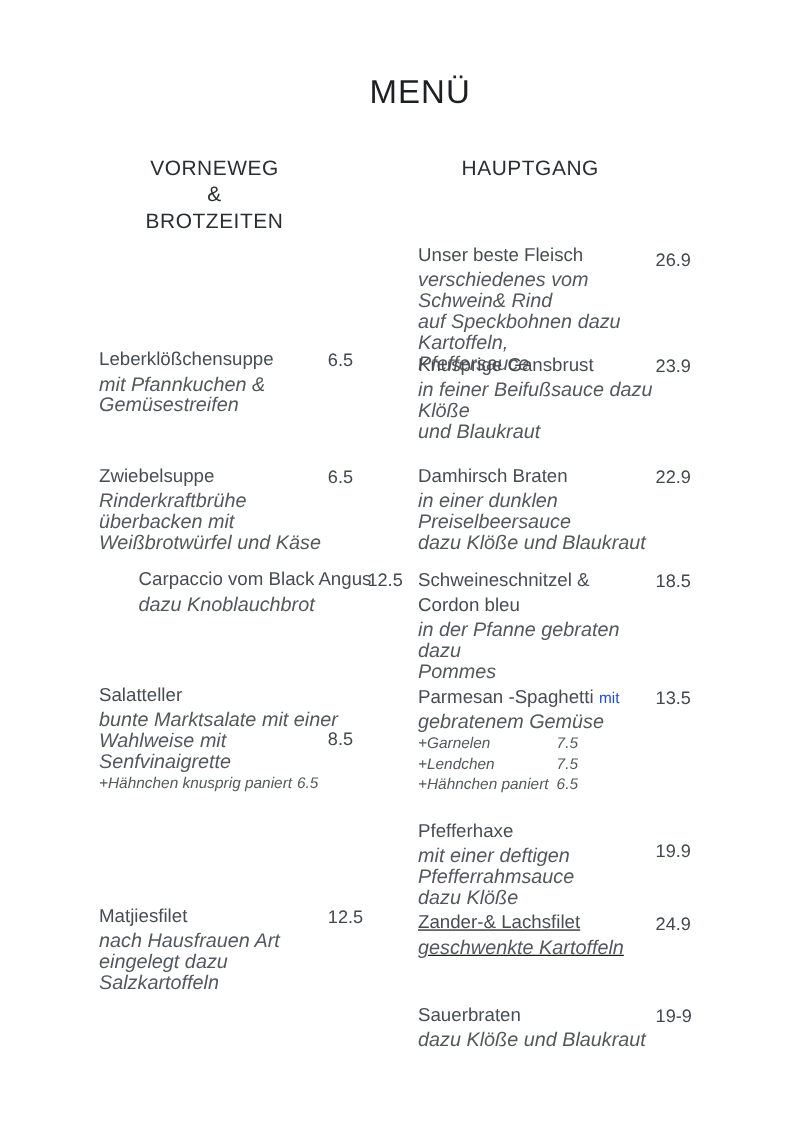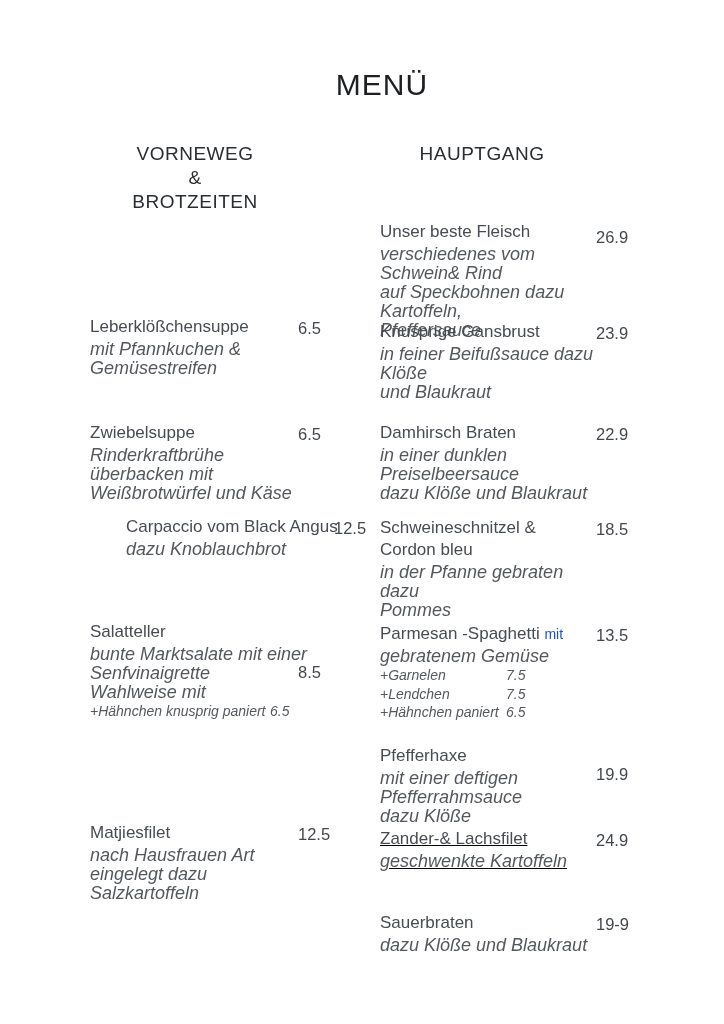--- a/index.html
+++ b/index.html
@@ -97,22 +97,22 @@
     <div class="item-desc">
       <span class="desc-line">dazu Knoblauchbrot</span>
     </div>
   </div>
 
   <div class="item col-left l4">
     <div class="item-name">Salatteller</div>
     <div class="item-price">8.5</div>
     <div class="item-desc">
       <span class="desc-line">bunte Marktsalate mit einer</span>
+      <span class="desc-line">Wahlweise mit</span>
       <span class="desc-line">Senfvinaigrette</span>
-      <span class="desc-line">Wahlweise mit</span>
     </div>
     <div class="addon-row">
       <span class="addon-label">+Hähnchen knusprig paniert</span>
       <span class="addon-price">6.5</span>
     </div>
   </div>
 
   <div class="item col-left l5">
     <div class="item-name">Matjiesfilet</div>
     <div class="item-price">12.5</div>

